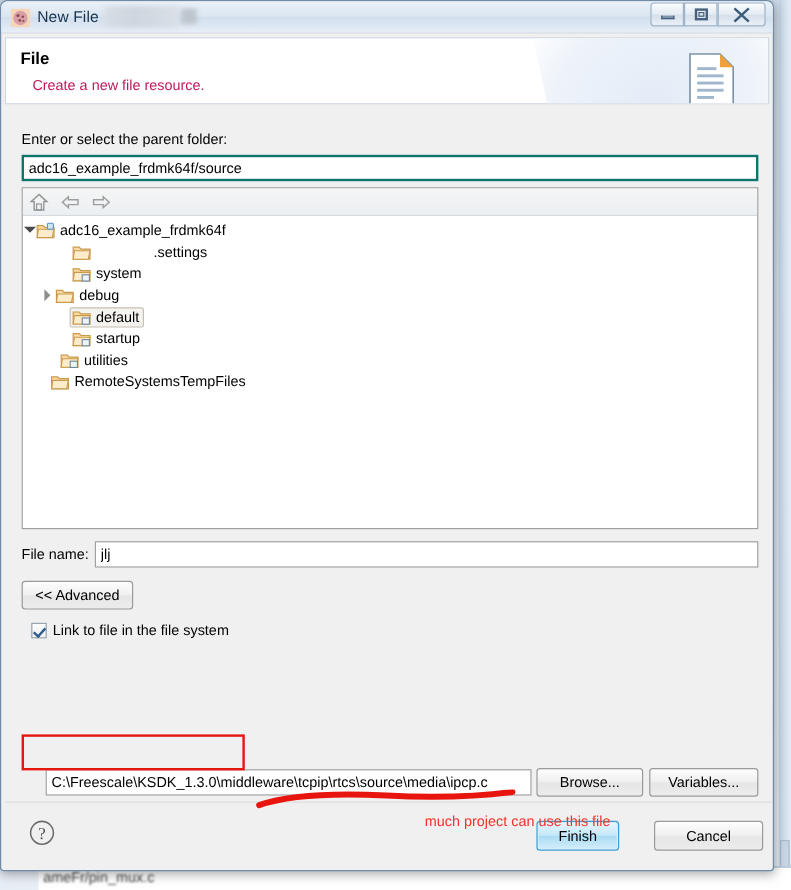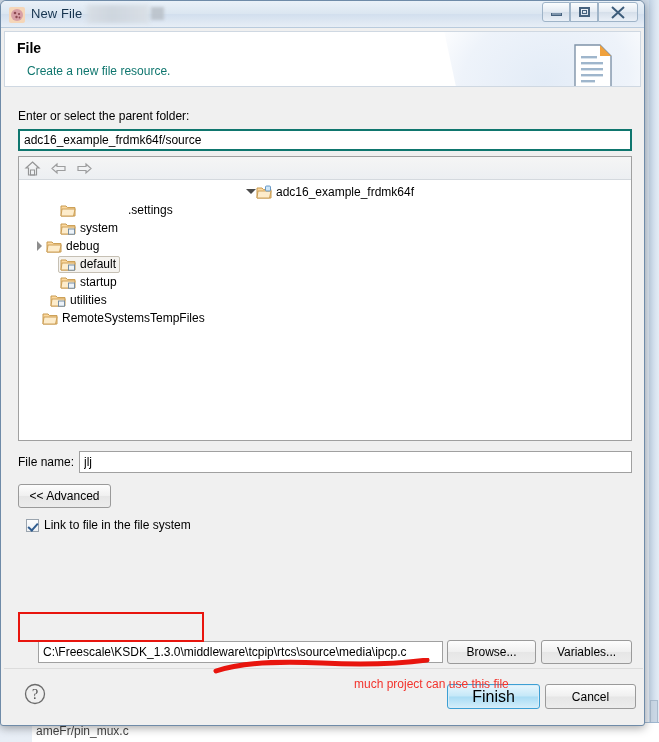--- a/index.html
+++ b/index.html
@@ -113,21 +113,21 @@
     width: 220px; height: 150px;
     background: radial-gradient(ellipse at 40% 70%, #e3ecf7 0%, #eef3fa 45%, #ffffff 70%);
     transform: rotate(-12deg);
   }
   #header-title {
     position: absolute; left: 12px; top: 8px;
     font-size: 14px; font-weight: bold; color: #000;
   }
   #header-sub {
     position: absolute; left: 22px; top: 32px;
-    font-size: 12px; color: #0f766e;
+    font-size: 12px; color: #be185d;
   }
   #header-icon {
     position: absolute; right: 28px; top: 12px;
     width: 38px; height: 46px;
   }
 
   
   #content {
     position: absolute;
     left: 3px; top: 99px;
@@ -293,27 +293,27 @@
     width: 639px; height: 54px;
     background: #f0f0f0;
     border-top: 1px solid #dcdcdc;
   }
   #help-icon {
     position: absolute; left: 20px; top: 14px;
     width: 22px; height: 22px;
   }
   #finish-btn {
     position: absolute; left: 443px; top: 15px;
-    width: 93px; height: 25px;
+    width: 69px; height: 25px;
     background: linear-gradient(180deg,#e8f6fd,#c5e8f8 48%,#a9dcf4 52%,#d4eefb);
     border: 1px solid #3c9fd4;
     border-radius: 3px;
     box-shadow: 0 0 0 1px #d9ecf7 inset;
     display: flex; align-items: center; justify-content: center;
-    font-size: 16px;
+    font-size: 12px;
   }
   #cancel-btn {
     position: absolute; left: 541px; top: 15px;
     width: 91px; height: 25px;
   }
 
   #content-divider {
     position: absolute; left: 0; top: 609px; width: 639px; height: 1px;
     background: #dcdcdc;
   }
@@ -398,21 +398,21 @@
             <path d="M7 4 L2 8.5 L7 13 V10.5 H15 V6.5 H7 Z" fill="none" stroke="#5a5a5a" stroke-width="1.2"></path>
           </svg>
         </div>
         <div class="tb-icon">
           <svg width="17" height="17" viewBox="0 0 17 17">
             <path d="M10 4 L15 8.5 L10 13 V10.5 H2 V6.5 H10 Z" fill="none" stroke="#5a5a5a" stroke-width="1.2"></path>
           </svg>
         </div>
       </div>
       <div id="tree-body">
-          <div class="trow" style="padding-left: 12px; justify-content: center;">
+          <div class="trow" style="">
             <span class="twist open"></span>
             <span style="display: inline-flex; align-items: center; height: 17px; padding: 0px 3px 0px 1px;">
               <span class="ficon"><svg width="16" height="14" viewBox="0 0 16 14">
                   <path d="M1 3 H6 L7.5 4.6 H15 V13 H1 Z" fill="#fcd9a0" stroke="#c89a4e" stroke-width="1"></path>
                   <path d="M2 6 H15 L13.5 13 H1 Z" fill="#fdeccb" stroke="#c89a4e" stroke-width="0.9"></path>
                   <rect x="9.5" y="1" width="5" height="5" rx="1" fill="#cfe6f7" stroke="#5a8fbf" stroke-width="0.9"></rect>
                 </svg></span>
               <span class="tlabel">adc16_example_frdmk64f</span>
             </span>
           </div>

